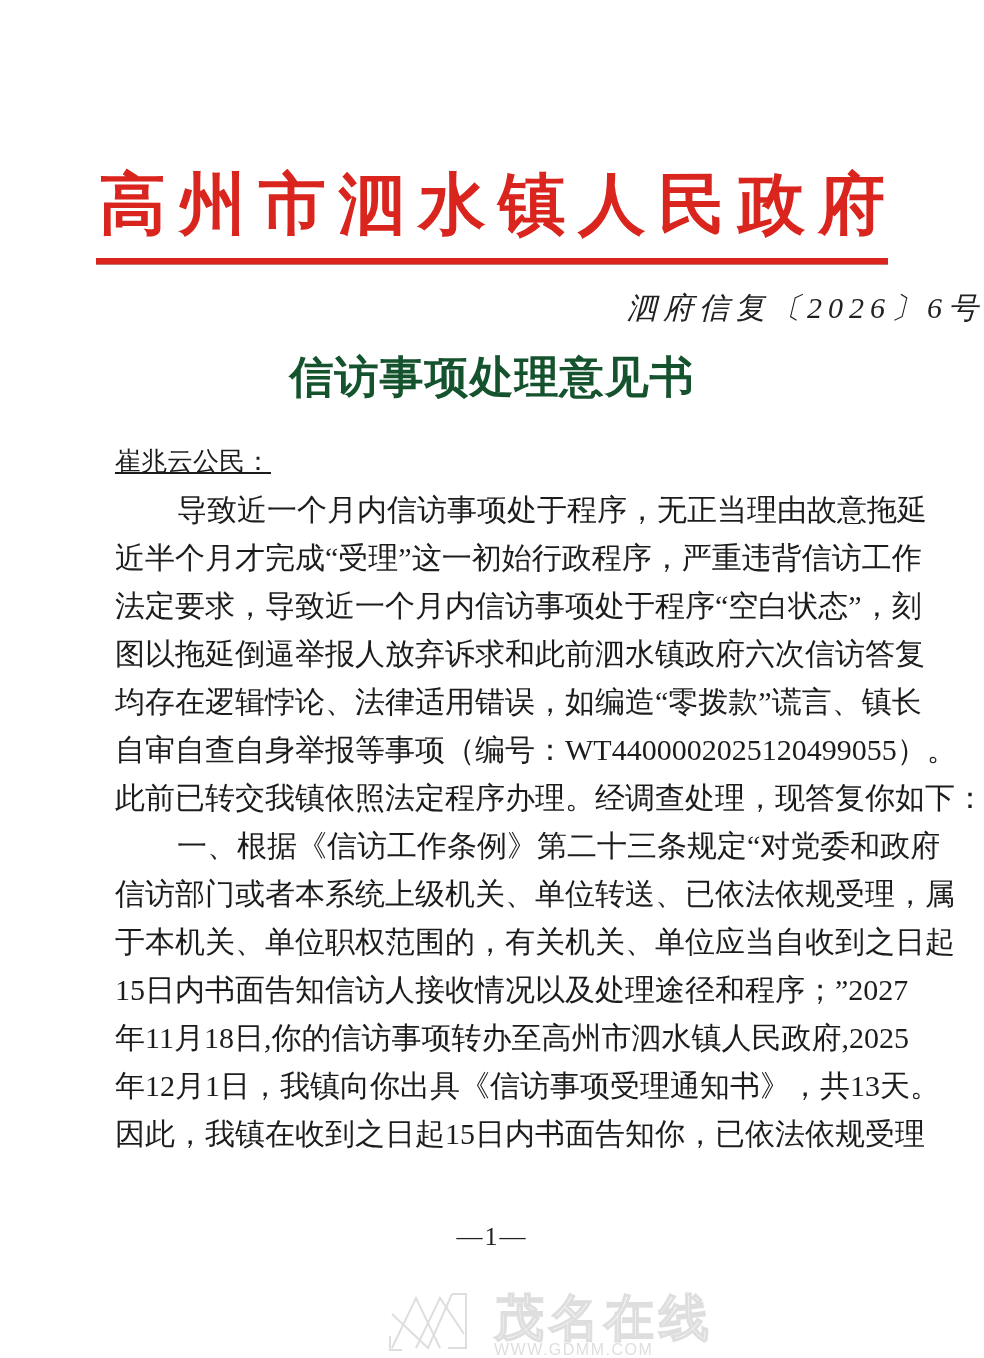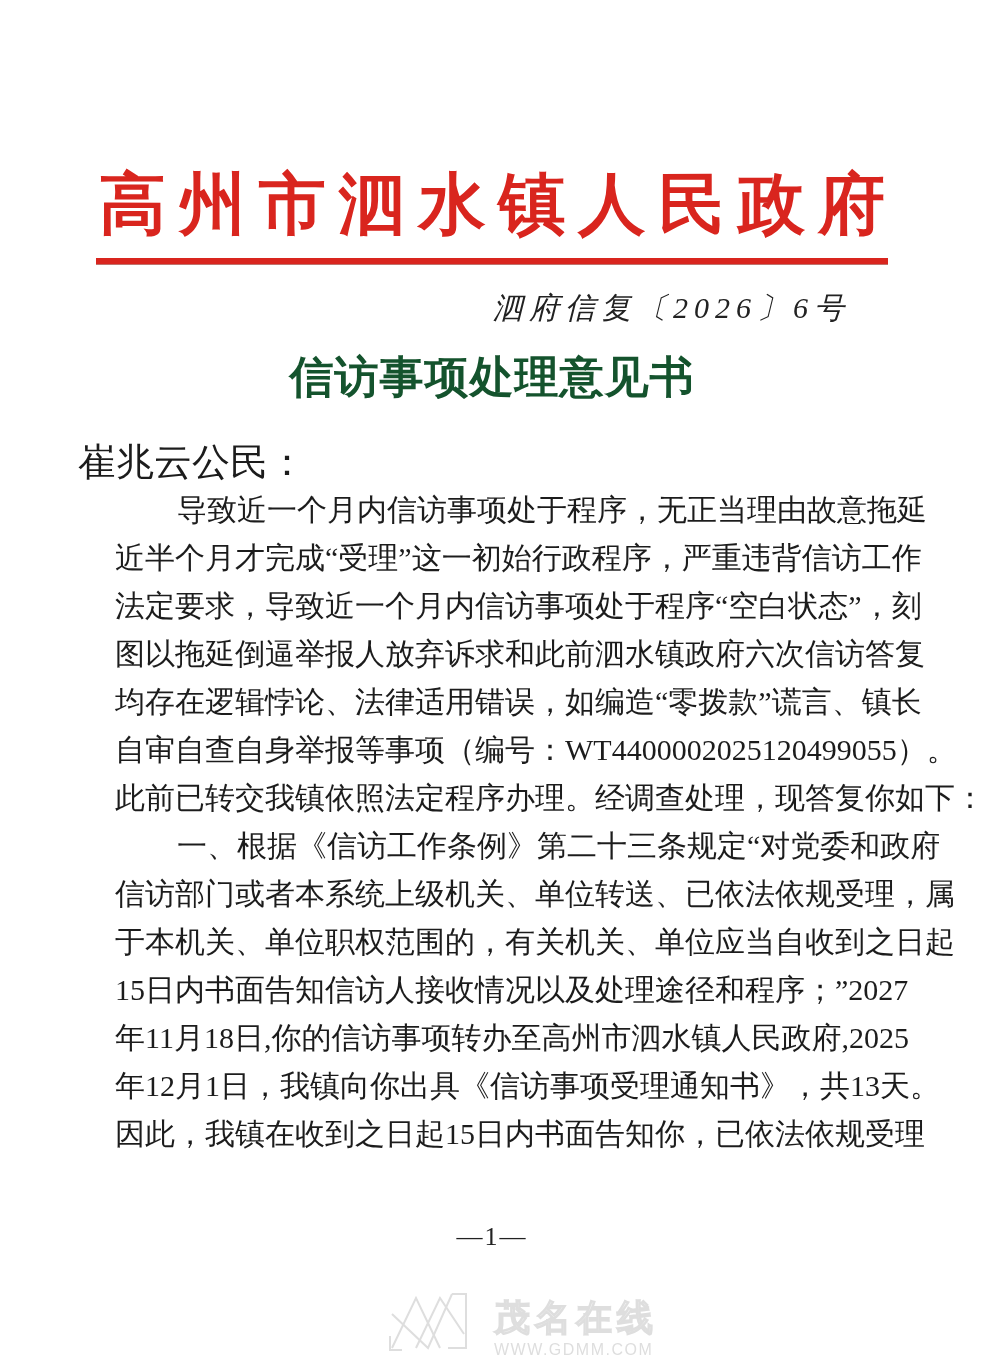--- a/index.html
+++ b/index.html
@@ -32,42 +32,42 @@
   .red-rule{
     width:792px;height:6px;
     margin:10px auto 0;
     background:var(--accent);
     box-shadow:0 1px 0 rgba(150,20,10,.6);
   }
   
   .doc-number{
     margin-top:24px;
     text-align:right;
-    padding-right:134px;
     font-size:30px;
     line-height:40px;
     letter-spacing:6px;
     font-style:italic; 
     color:#222;
   }
   
   .doc-title{
     margin-top:24px;
     text-align:center;
     font-size:44px;
     line-height:52px;
     font-weight:bold;
     letter-spacing:1px;
     color:#14532d;
   }
   
   .salutation{
-    margin:34px 109px 0 78px;
-    font-size:38px;
+    margin:34px 109px 0 115px;
+    font-size:26px;
     line-height:48px;
+    text-decoration:underline;
   }
   .body-block{
     margin:0 109px 0 115px;
   }
   .line{
     font-size:30px;
     line-height:48px;
     text-align:justify;
     text-align-last:justify;
     text-justify:inter-character;
@@ -96,21 +96,21 @@
     gap:14px;
     user-select:none;
   }
   .wm-text-col{
     display:flex;
     flex-direction:column;
     align-items:flex-start;
   }
   .wm-name{
     font-family:"Liberation Sans","DejaVu Sans",sans-serif;
-    font-size:36px;
+    font-size:50px;
     line-height:44px;
     font-weight:bold;
     letter-spacing:5px;
     color:#f8f8f8;
     -webkit-text-stroke:1.3px var(--wm);
   }
   .wm-url{
     font-family:"Liberation Sans","DejaVu Sans",sans-serif;
     font-size:16px;
     line-height:20px;

